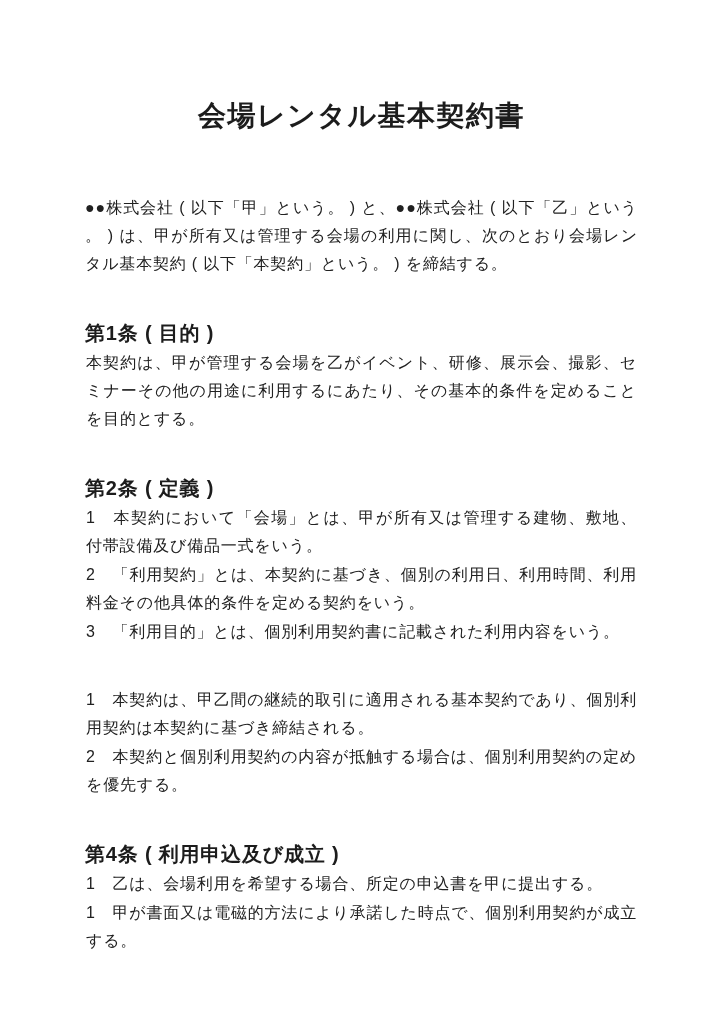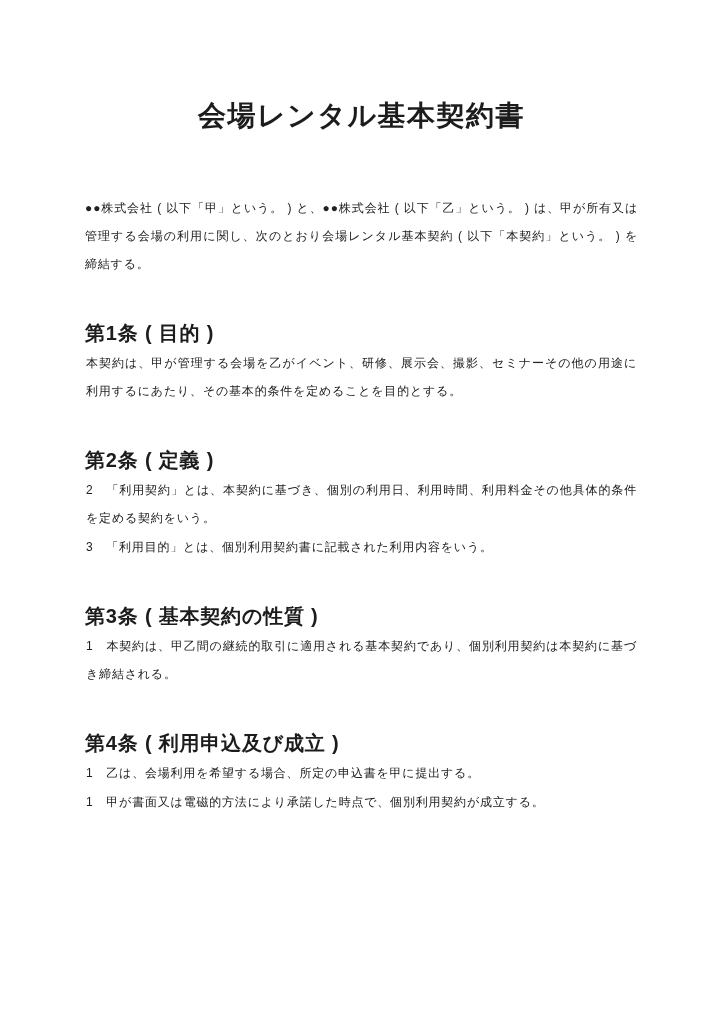--- a/index.html
+++ b/index.html
@@ -27,21 +27,21 @@
     line-height: 40px;
     font-weight: 700;
     letter-spacing: 1.5px;
     text-align: center;
     color: #1c1c1c;
   }
   .intro {
     margin: 58px 0 0 0;
   }
   .body-text {
-    font-size: 12px;
+    font-size: 16px;
     line-height: 28px;
     letter-spacing: 0.8px;
     text-align: justify;
     text-justify: inter-ideograph;
     color: #212121;
     word-break: break-all;
     line-break: anywhere;
   }
   .section {
     margin-top: 40px;
@@ -67,27 +67,28 @@
 
   <p class="intro body-text">●●株式会社 ( 以下「甲」という。 ) と、●●株式会社 ( 以下「乙」という。 ) は、甲が所有又は管理する会場の利用に関し、次のとおり会場レンタル基本契約 ( 以下「本契約」という。 ) を締結する。</p>
 
   <div class="section">
     <h2 class="section-heading">第1条 ( 目的 )</h2>
     <p class="clause body-text">本契約は、甲が管理する会場を乙がイベント、研修、展示会、撮影、セミナーその他の用途に利用するにあたり、その基本的条件を定めることを目的とする。</p>
   </div>
 
   <div class="section">
     <h2 class="section-heading">第2条 ( 定義 )</h2>
+    <p class="clause body-text">1　本契約において「会場」とは、甲が所有又は管理する建物、敷地、付帯設備及び備品一式をいう。</p>
     <p class="clause body-text">2　「利用契約」とは、本契約に基づき、個別の利用日、利用時間、利用料金その他具体的条件を定める契約をいう。</p>
     <p class="clause body-text">3　「利用目的」とは、個別利用契約書に記載された利用内容をいう。</p>
   </div>
 
   <div class="section">
-    <h2 class="section-heading">第3条 ( 基本契約の性質 )</h2>
     <p class="clause body-text">1　本契約は、甲乙間の継続的取引に適用される基本契約であり、個別利用契約は本契約に基づき締結される。</p>
+    <p class="clause body-text">2　本契約と個別利用契約の内容が抵触する場合は、個別利用契約の定めを優先する。</p>
   </div>
 
   <div class="section">
     <h2 class="section-heading">第4条 ( 利用申込及び成立 )</h2>
     <p class="clause body-text">1　乙は、会場利用を希望する場合、所定の申込書を甲に提出する。</p>
     <p class="clause body-text">1　甲が書面又は電磁的方法により承諾した時点で、個別利用契約が成立する。</p>
   </div>
 
 </div>
 

